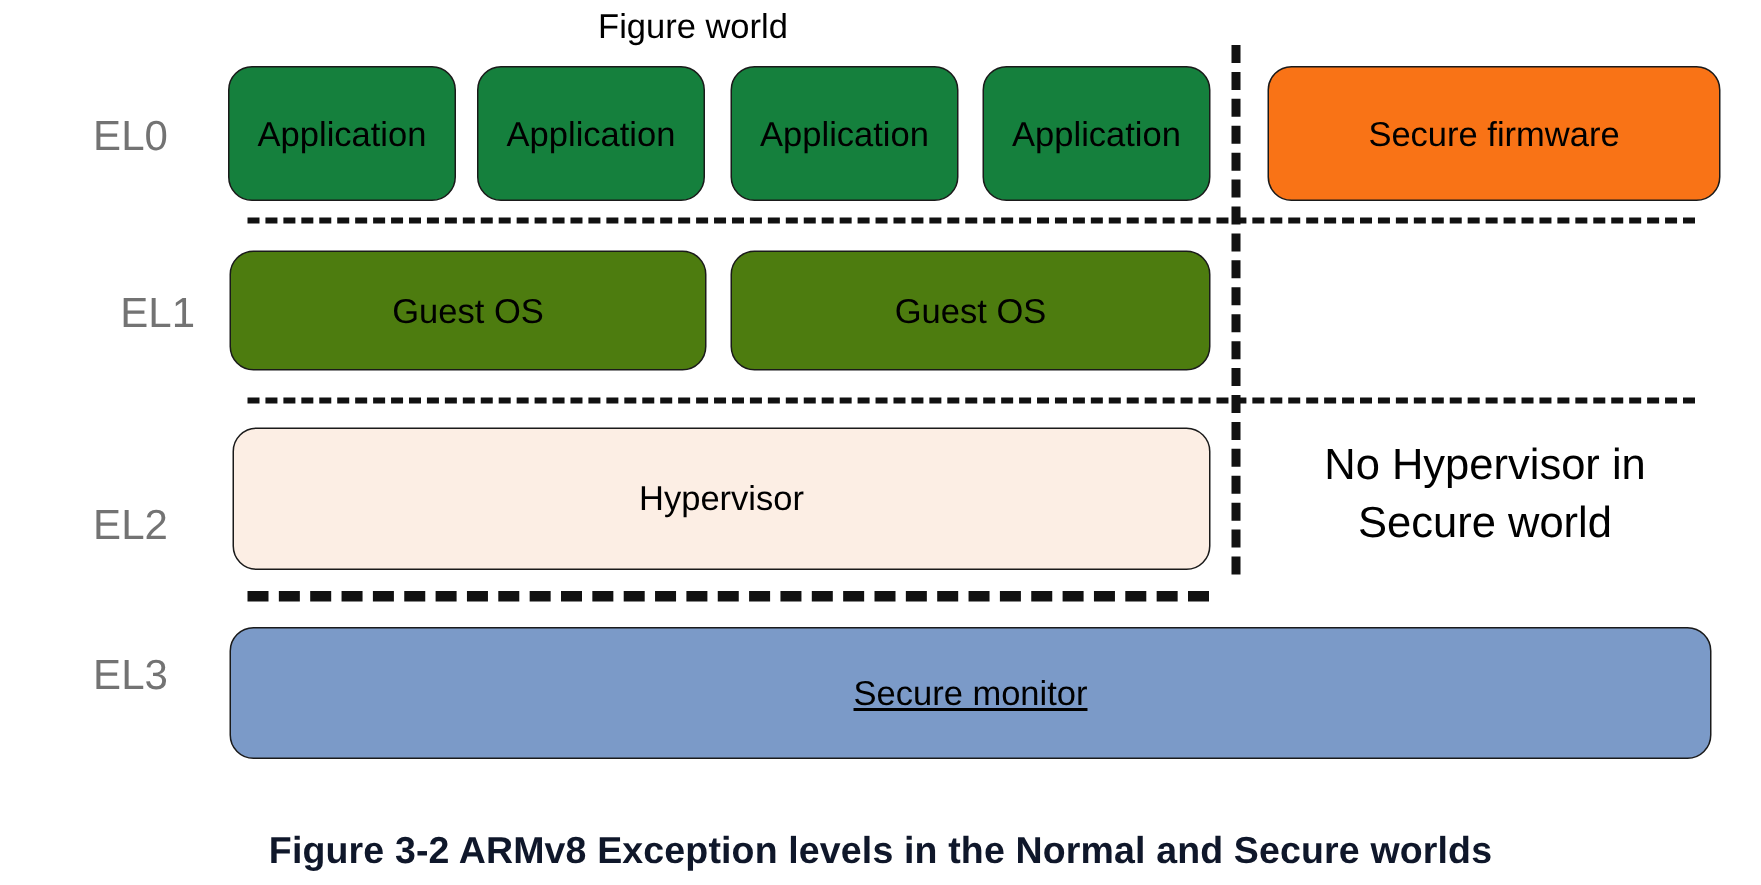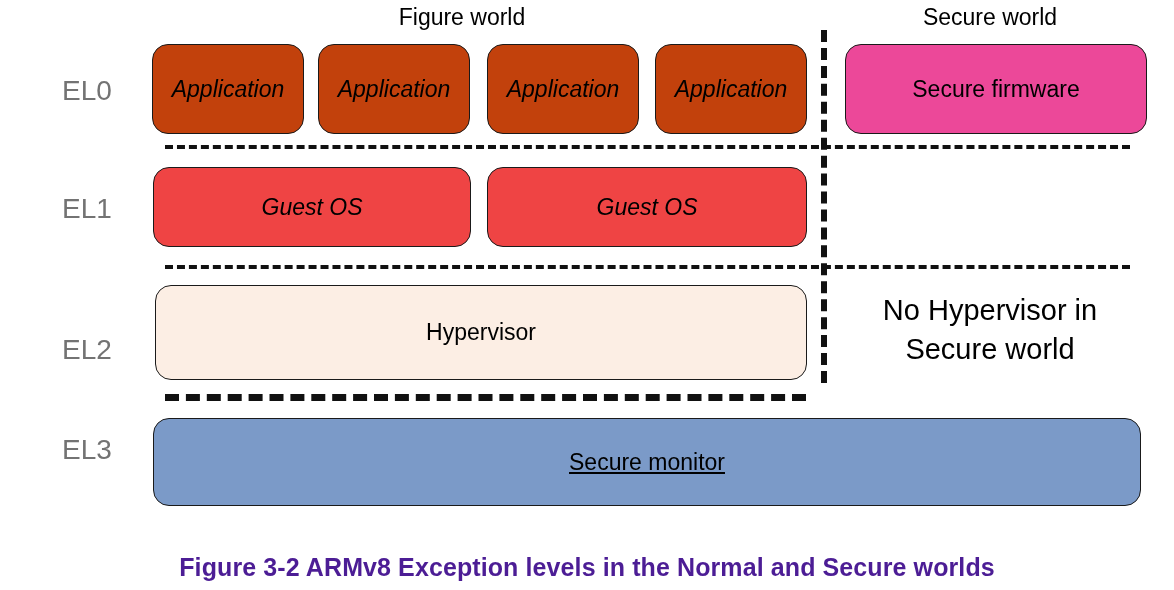--- a/index.html
+++ b/index.html
@@ -35,41 +35,41 @@
   .el-label {
     position: absolute;
     left: 44px;
     width: 86px;
     font-size: 28px;
     line-height: 1;
     text-align: center;
     color: #737373;
   }
   #el0-label { top: 77px; }
-  #el1-label { top: 195px; }
+  #el1-label { top: 195px; text-align: right; }
   #el2-label { top: 336px; }
   #el3-label { top: 436px; }
 
   
   .block {
     position: absolute;
     box-sizing: border-box;
     border: 1.6px solid #1a1a1a;
     border-radius: 16px;
     display: flex;
     align-items: center;
     justify-content: center;
     font-size: 23px;
     line-height: 1.15;
     color: #000;
     text-align: center;
   }
-  .block.app       { background: #c2410c; font-style: italic; }
-  .block.firmware  { background: #ec4899; }
-  .block.os        { background: #ef4444; font-style: italic; }
+  .block.app       { background: #15803d; }
+  .block.firmware  { background: #f97316; }
+  .block.os        { background: #4d7c0f; }
   .block.hyp       { background: #fceee4; }
   .block.monitor   { background: #7b9ac8; }
 
   
   #app-1 { left: 152px; top: 44px; width: 152px; height: 90px; }
   #app-2 { left: 318px; top: 44px; width: 152px; height: 90px; }
   #app-3 { left: 487px; top: 44px; width: 152px; height: 90px; }
   #app-4 { left: 655px; top: 44px; width: 152px; height: 90px; }
   #secure-firmware { left: 845px; top: 44px; width: 302px; height: 90px; }
 
@@ -125,31 +125,30 @@
 
   
   #caption {
     position: absolute;
     left: 0;
     top: 553px;
     width: 1174px;
     text-align: center;
     font-size: 25px;
     font-weight: bold;
-    color: #4c1d95;
+    color: #0f172a;
     letter-spacing: 0.1px;
   }
 </style>
 </head>
 <body>
 
 <div id="figure">
 
   <div class="world-label" id="normal-world-label">Figure world</div>
-  <div class="world-label" id="secure-world-label">Secure world</div>
 
   <div class="el-label" id="el0-label">EL0</div>
   <div class="el-label" id="el1-label">EL1</div>
   <div class="el-label" id="el2-label">EL2</div>
   <div class="el-label" id="el3-label">EL3</div>
 
   <div class="block app" id="app-1">Application</div>
   <div class="block app" id="app-2">Application</div>
   <div class="block app" id="app-3">Application</div>
   <div class="block app" id="app-4">Application</div>

